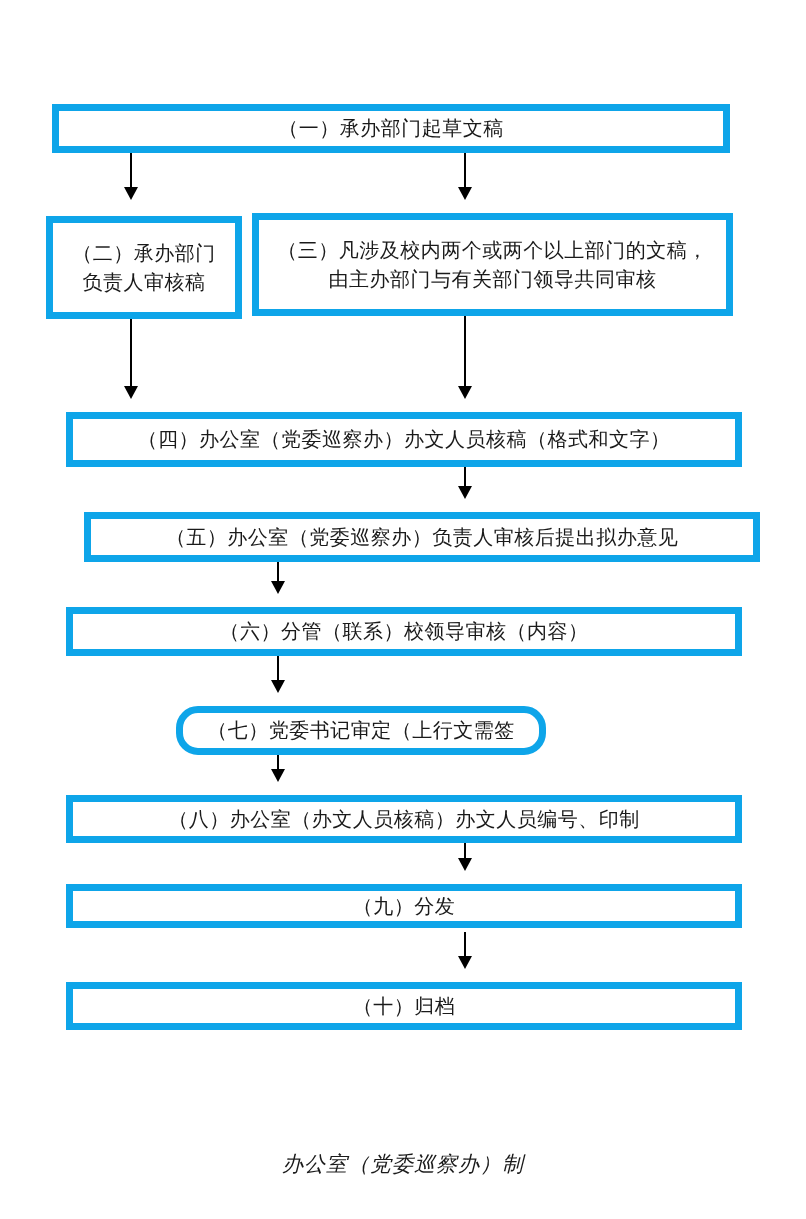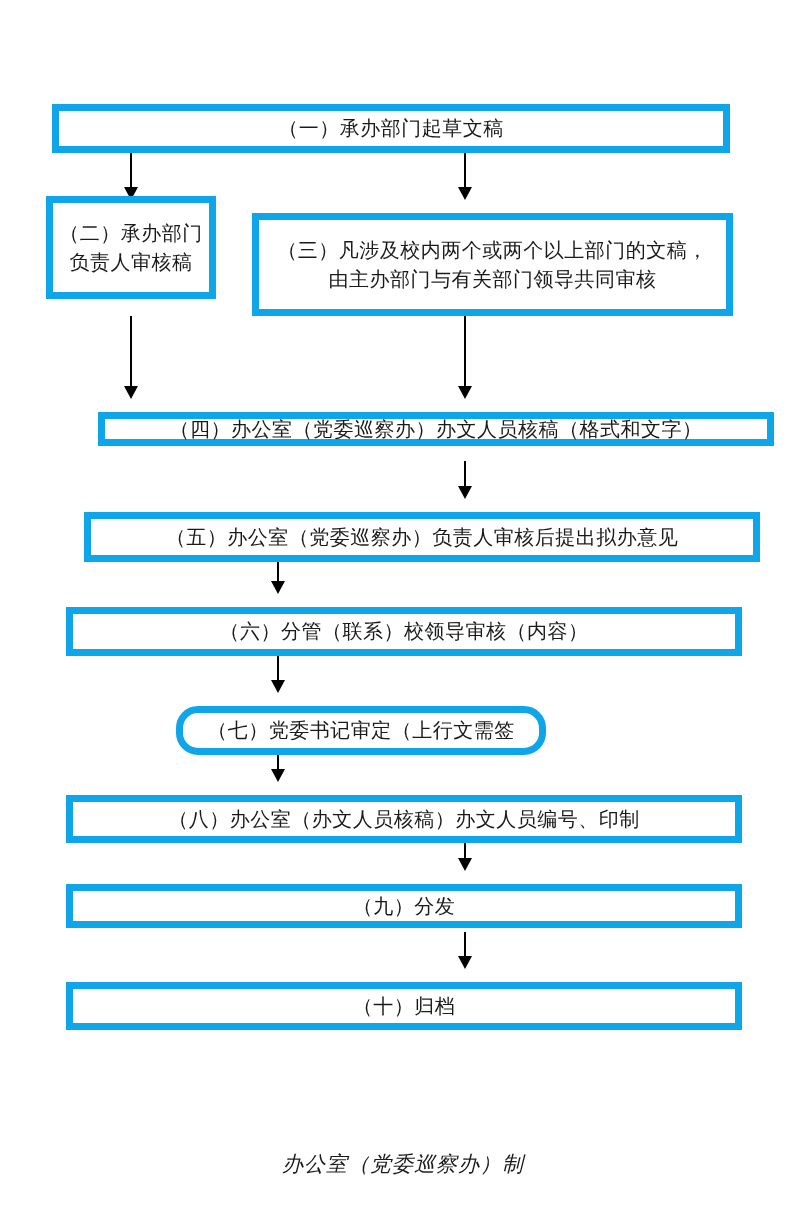--- a/index.html
+++ b/index.html
@@ -85,29 +85,29 @@
     <div class="arrowhead" style="left: 271px; top: 680px;"></div>
     <div class="conn" style="left: 277px; top: 755px; height: 14px;"></div>
     <div class="arrowhead" style="left: 271px; top: 769px;"></div>
     <div class="conn" style="left: 464px; top: 843px; height: 15px;"></div>
     <div class="arrowhead" style="left: 458px; top: 858px;"></div>
     <div class="conn" style="left: 464px; top: 932px; height: 24px;"></div>
     <div class="arrowhead" style="left: 458px; top: 956px;"></div>
     <div class="node" style="left: 52px; top: 104px; width: 678px; height: 49px;">
       <span class="txt">（一）承办部门起草文稿</span>
     </div>
-    <div class="node" style="left: 46px; top: 196px; width: 170px; height: 103px;">
+    <div class="node" style="left: 46px; top: 216px; width: 196px; height: 103px;">
       <span class="txt">（二）承办部门
 负责人审核稿</span>
     </div>
     <div class="node" style="left: 252px; top: 213px; width: 481px; height: 103px;">
       <span class="txt">（三）凡涉及校内两个或两个以上部门的文稿，
 由主办部门与有关部门领导共同审核</span>
     </div>
-    <div class="node" style="left: 66px; top: 412px; width: 676px; height: 34px; margin-left: 32px;">
+    <div class="node" style="left: 66px; top: 412px; width: 676px; height: 55px;">
       <span class="txt">（四）办公室（党委巡察办）办文人员核稿（格式和文字）</span>
     </div>
     <div class="node" style="left: 84px; top: 512px; width: 676px; height: 50px;">
       <span class="txt">（五）办公室（党委巡察办）负责人审核后提出拟办意见</span>
     </div>
     <div class="node" style="left: 66px; top: 607px; width: 676px; height: 49px;">
       <span class="txt">（六）分管（联系）校领导审核（内容）</span>
     </div>
     <div class="node" style="left: 176px; top: 706px; width: 370px; height: 49px; border-radius: 22px;">
       <span class="txt">（七）党委书记审定（上行文需签</span>

